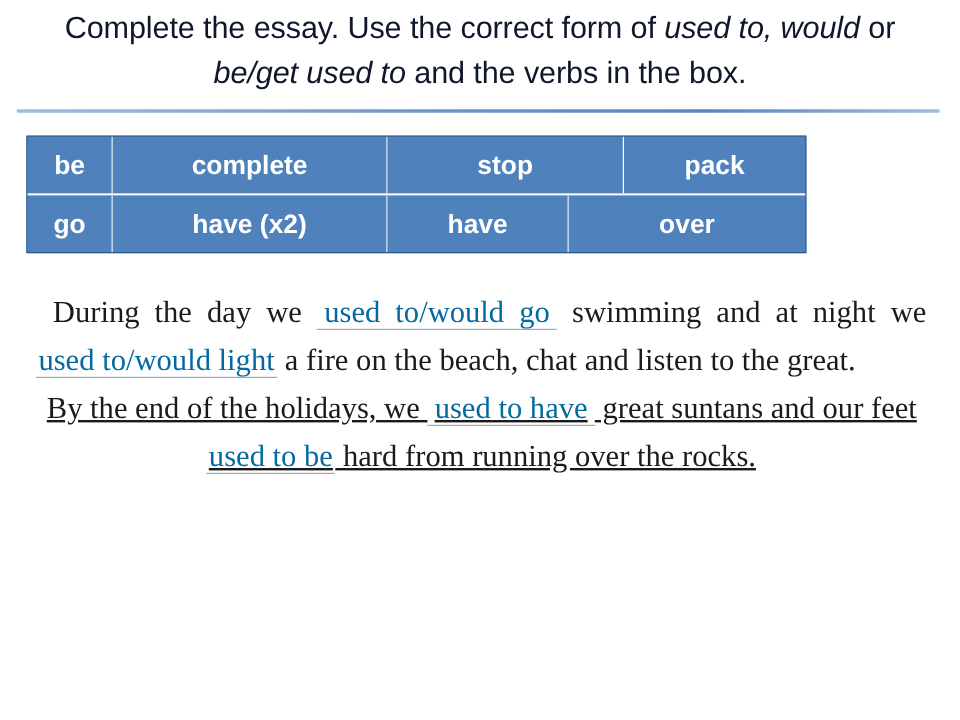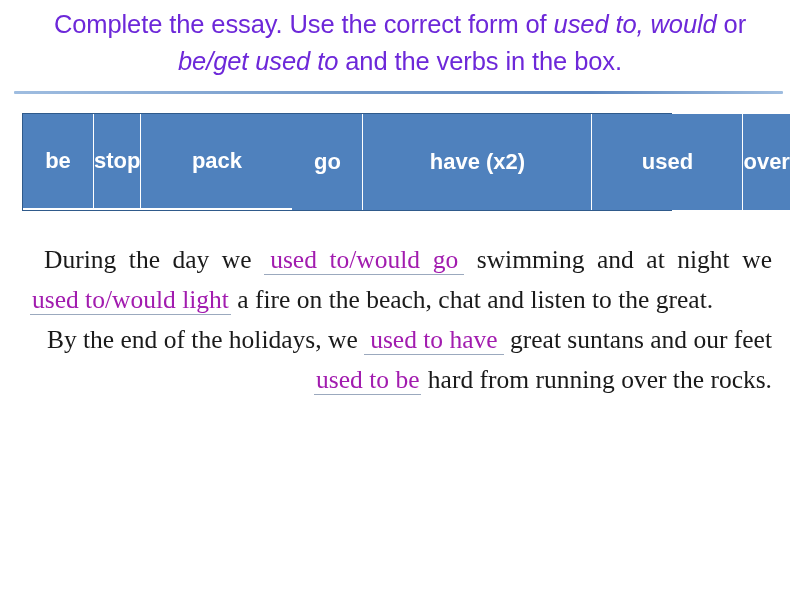--- a/index.html
+++ b/index.html
@@ -15,21 +15,21 @@
     position: relative;
   }
 
   
   .slide-title {
     position: absolute;
     left: 18px;
     top: 6px;
     width: 764px;
     text-align: center;
-    color: #6d28d9;
+    color: #0f172a;
     font-family: "Liberation Sans", sans-serif;
     font-size: 25.5px;
     line-height: 37px;
     letter-spacing: -0.1px;
     white-space: normal;
   }
   .slide-title em {
     font-style: italic;
   }
 
@@ -48,21 +48,21 @@
   .verb-table {
     position: absolute;
     left: 22px;
     top: 113px;
     width: 650px;
     height: 98px;
     border: 1px solid #2F5A8B;
     box-sizing: border-box;
     background: #4F81BD;
     display: flex;
-    flex-direction: row;
+    flex-direction: column;
   }
   .verb-row {
     display: flex;
     flex: 1 1 0;
     min-height: 0;
   }
   .verb-row.top {
     border-bottom: 2px solid #ffffff;
   }
   .verb-cell {
@@ -105,51 +105,53 @@
     text-align: justify;
     text-justify: inter-word;
   }
   .essay p.para-1 {
     text-indent: 14px;
   }
   .essay p.para-2 {
     text-indent: 1px;
   }
   .essay p:last-child {
-    text-align: right;
+    text-align: center;
+    text-decoration: underline;
   }
   
   .answer {
-    color: #a21caf;
+    color: #0369a1;
     position: relative;
     white-space: nowrap;
     padding: 0 2px;
     border-bottom: 1.5px solid #9BA9BE;
   }
   .answer.pad-wide {
     padding: 0 6px;
   }
 </style>
 </head>
 <body>
 
 <div class="slide-title"><span>Complete the essay. Use the correct form of </span><em>used to, would</em><span> or </span><em>be/get used to</em><span> and the verbs in the box.</span></div>
 
 <div class="title-rule"></div>
 
 <div class="verb-table">
   <div class="verb-row top">
     <div class="verb-cell col-1">be</div>
+    <div class="verb-cell col-2">complete</div>
     <div class="verb-cell col-5">stop</div>
     <div class="verb-cell col-4">pack</div>
   </div>
   <div class="verb-row bottom">
     <div class="verb-cell col-1">go</div>
     <div class="verb-cell col-2">have (x2)</div>
-    <div class="verb-cell col-4">used</div>
+    <div class="verb-cell col-4">have</div>
     <div class="verb-cell col-5">over</div>
   </div>
 </div>
 
 <div class="essay">
 
   <p class="para-1"><span>During the day we </span><span class="answer pad-wide">used to/would go</span><span> swimming and at night we </span><span class="answer">used to/would light</span><span> a fire on the beach, chat and listen to the great.</span></p>
 
   <p class="para-2"><span>By the end of the holidays, we </span><span class="answer pad-wide">used to have</span><span> great suntans and our feet </span><span class="answer">used to be</span><span> hard from running over the rocks.</span></p>
 

